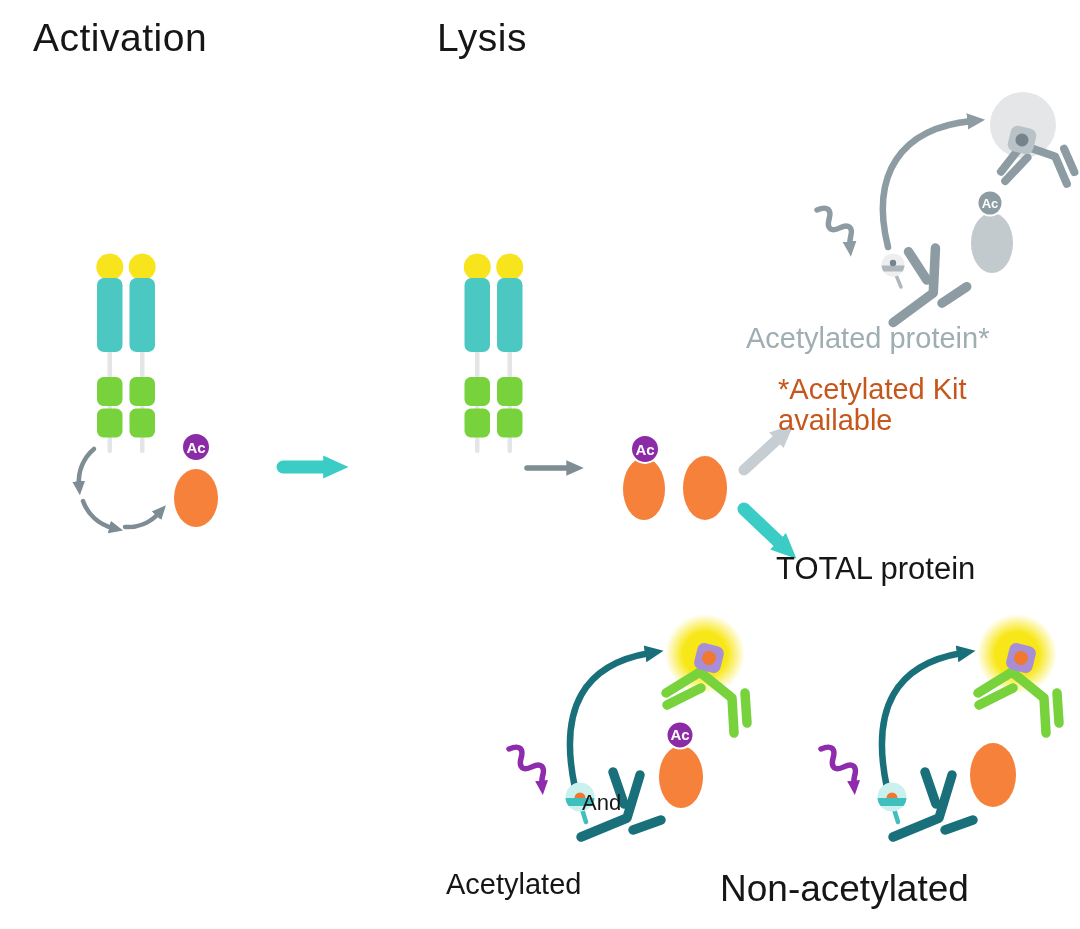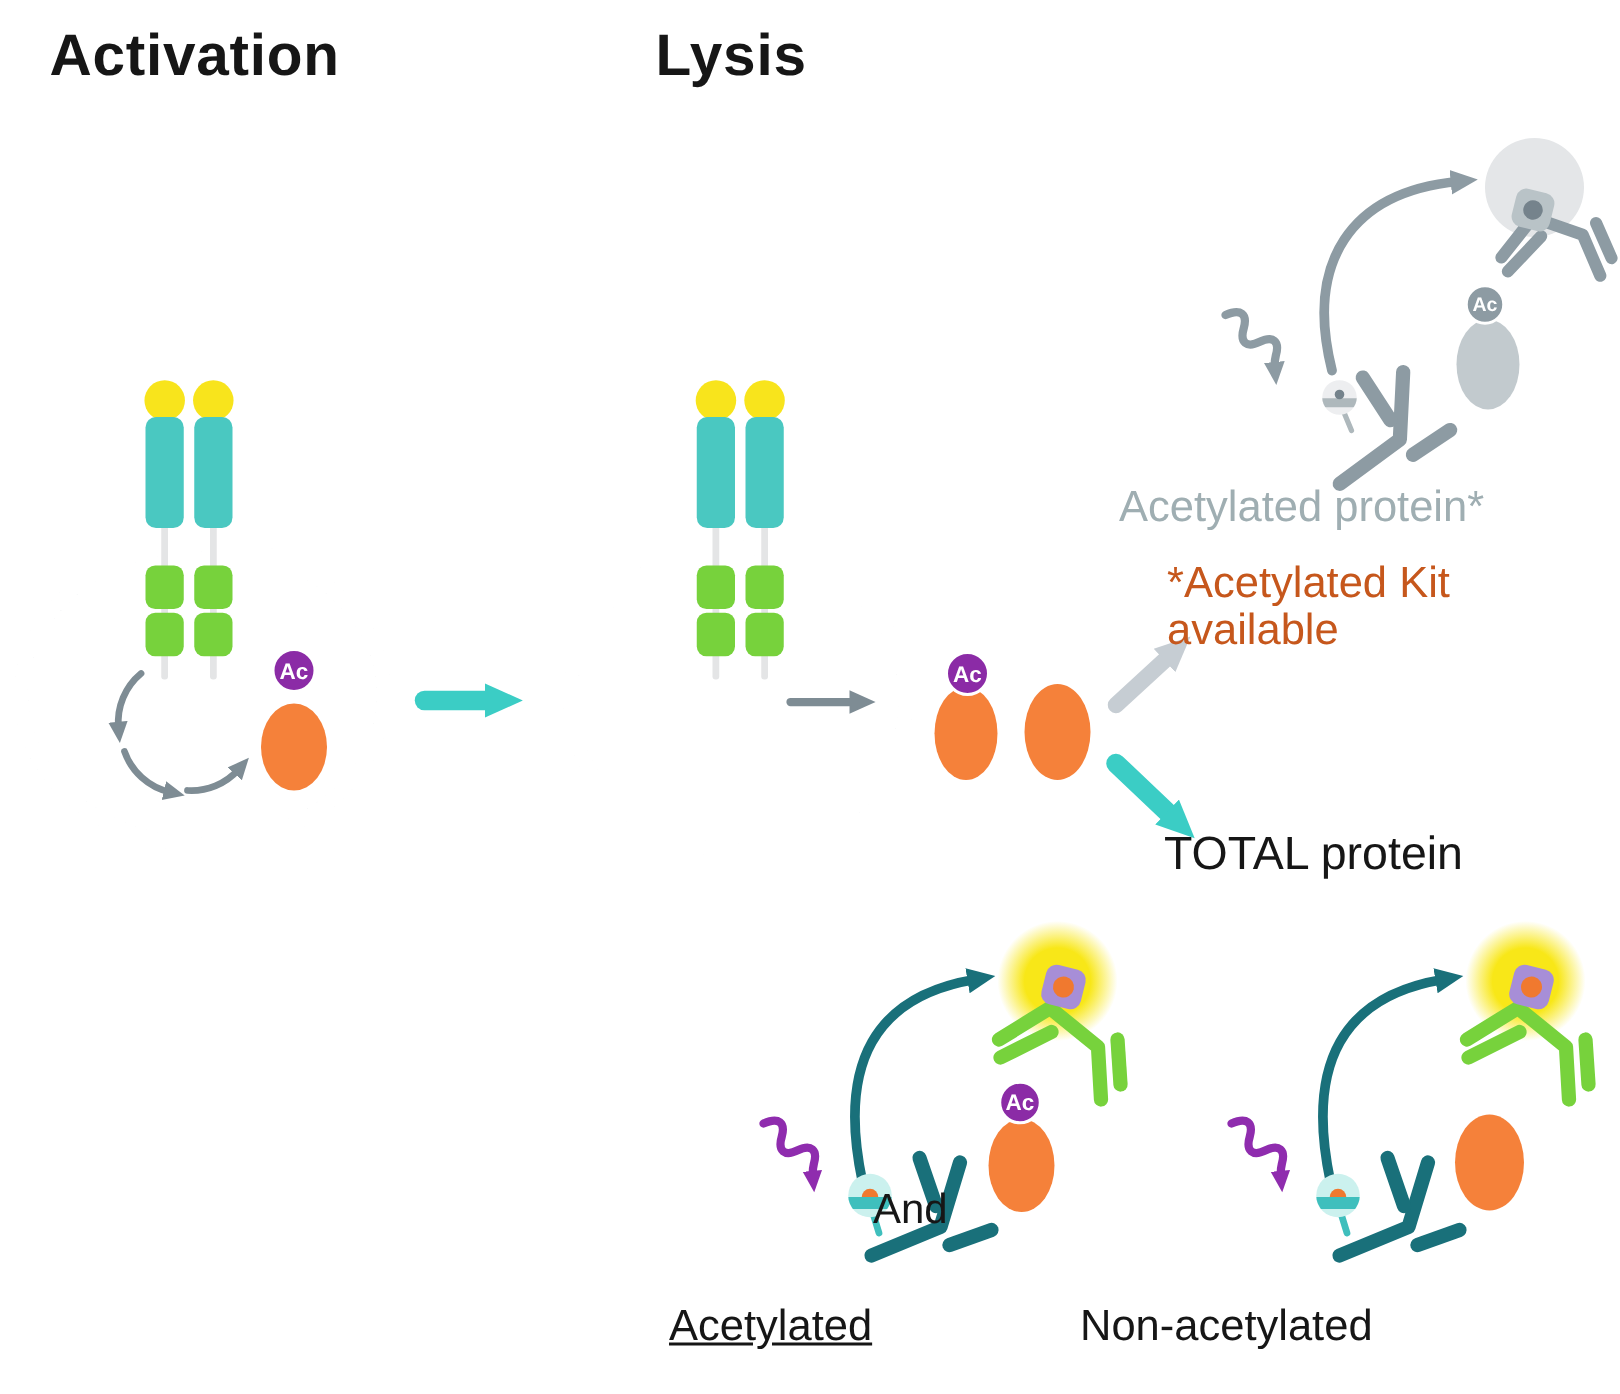--- a/index.html
+++ b/index.html
@@ -1,27 +1,27 @@
 <!DOCTYPE html>
 <html style="--ink: #161616; --teal: #3BCDC5; --receptor_teal: #4AC8C1; --yellow: #F8E41C; --green: #77D23C; --membrane: #D9DDDF; --stem_gray: #E4E5E6; --orange: #F5813A; --ac_purple: #8B2BA6; --arrow_gray: #7E8C94; --light_arrow_gray: #C6CDD3; --dark_teal: #19707A; --purple: #8F2CAE; --gray_diagram: #8D9BA3; --gray_light: #E4E6E8; --gray_mid: #B9C3C7; --gray_oval: #C2CACE; --gray_dot: #75838C; --gray_text: #9FAEB2; --orange_text: #C6571C; --glow_yellow: #F8E718; --acceptor_purple: #A78ED7; --acceptor_orange: #F0792F; --bead_cyan: #CBF1EE; --bead_band: #3FBFBD; --bead_gray: #EDEEF0; --bead_gray_dark: #AEB8BC;"><head>
 <meta charset="utf-8">
 <style>
   html,body{margin:0;padding:0;background:#fff;}
   .canvas{position:relative;width:1080px;height:929px;background:#fff;overflow:hidden;
           font-family:"Liberation Sans",sans-serif;}
   .canvas svg{position:absolute;left:0;top:0;}
-  .hdr{position:absolute;top:16px;font-size:39px;font-weight:700;color:var(--ink);letter-spacing:.5px;}
+  .hdr{position:absolute;top:16px;font-size:39px;font-weight:400;color:var(--ink);letter-spacing:.5px;}
   .lbl{position:absolute;width:320px;}
   #lbl-acetylated-protein{left:746px;top:322px;font-size:29px;color:var(--gray_text);}
   #lbl-kit-note{left:778px;top:374px;font-size:29px;line-height:31px;font-weight:500;
                 color:var(--orange_text);white-space:pre-line;}
   #lbl-total-protein{left:776px;top:551px;font-size:31px;color:var(--ink);}
-  #lbl-acetylated{left:446px;top:868px;font-size:29px;color:var(--ink);text-decoration:underline;}
-  #lbl-and{left:582px;top:790px;font-size:28px;color:var(--ink);}
-  #lbl-non-acetylated{left:720px;top:868px;font-size:29px;color:var(--ink);}
+  #lbl-acetylated{left:446px;top:868px;font-size:29px;color:var(--ink);}
+  #lbl-and{left:582px;top:790px;font-size:22px;color:var(--ink);}
+  #lbl-non-acetylated{left:720px;top:868px;font-size:37px;color:var(--ink);}
 
   
   .f-yellow{fill:var(--yellow)} .f-rteal{fill:var(--receptor_teal)} .f-green{fill:var(--green)}
   .f-stem{fill:var(--stem_gray)} .f-orange{fill:var(--orange)} .f-acpurple{fill:var(--ac_purple)}
   .f-bead{fill:var(--bead_cyan)} .f-band{fill:var(--bead_band)} .f-adot{fill:var(--acceptor_orange)}
   .f-acceptor{fill:var(--acceptor_purple)} .f-glight{fill:var(--gray_light)} .f-gmid{fill:var(--gray_mid)}
   .f-goval{fill:var(--gray_oval)} .f-gdot{fill:var(--gray_dot)} .f-gbead{fill:var(--bead_gray)}
   .f-gbadge{fill:var(--gray_diagram)} .f-gdish{fill:var(--bead_gray_dark)}
   
   .s-mem{stroke:var(--membrane)} .s-cut{stroke:#fff} .s-gray{stroke:var(--arrow_gray)}

